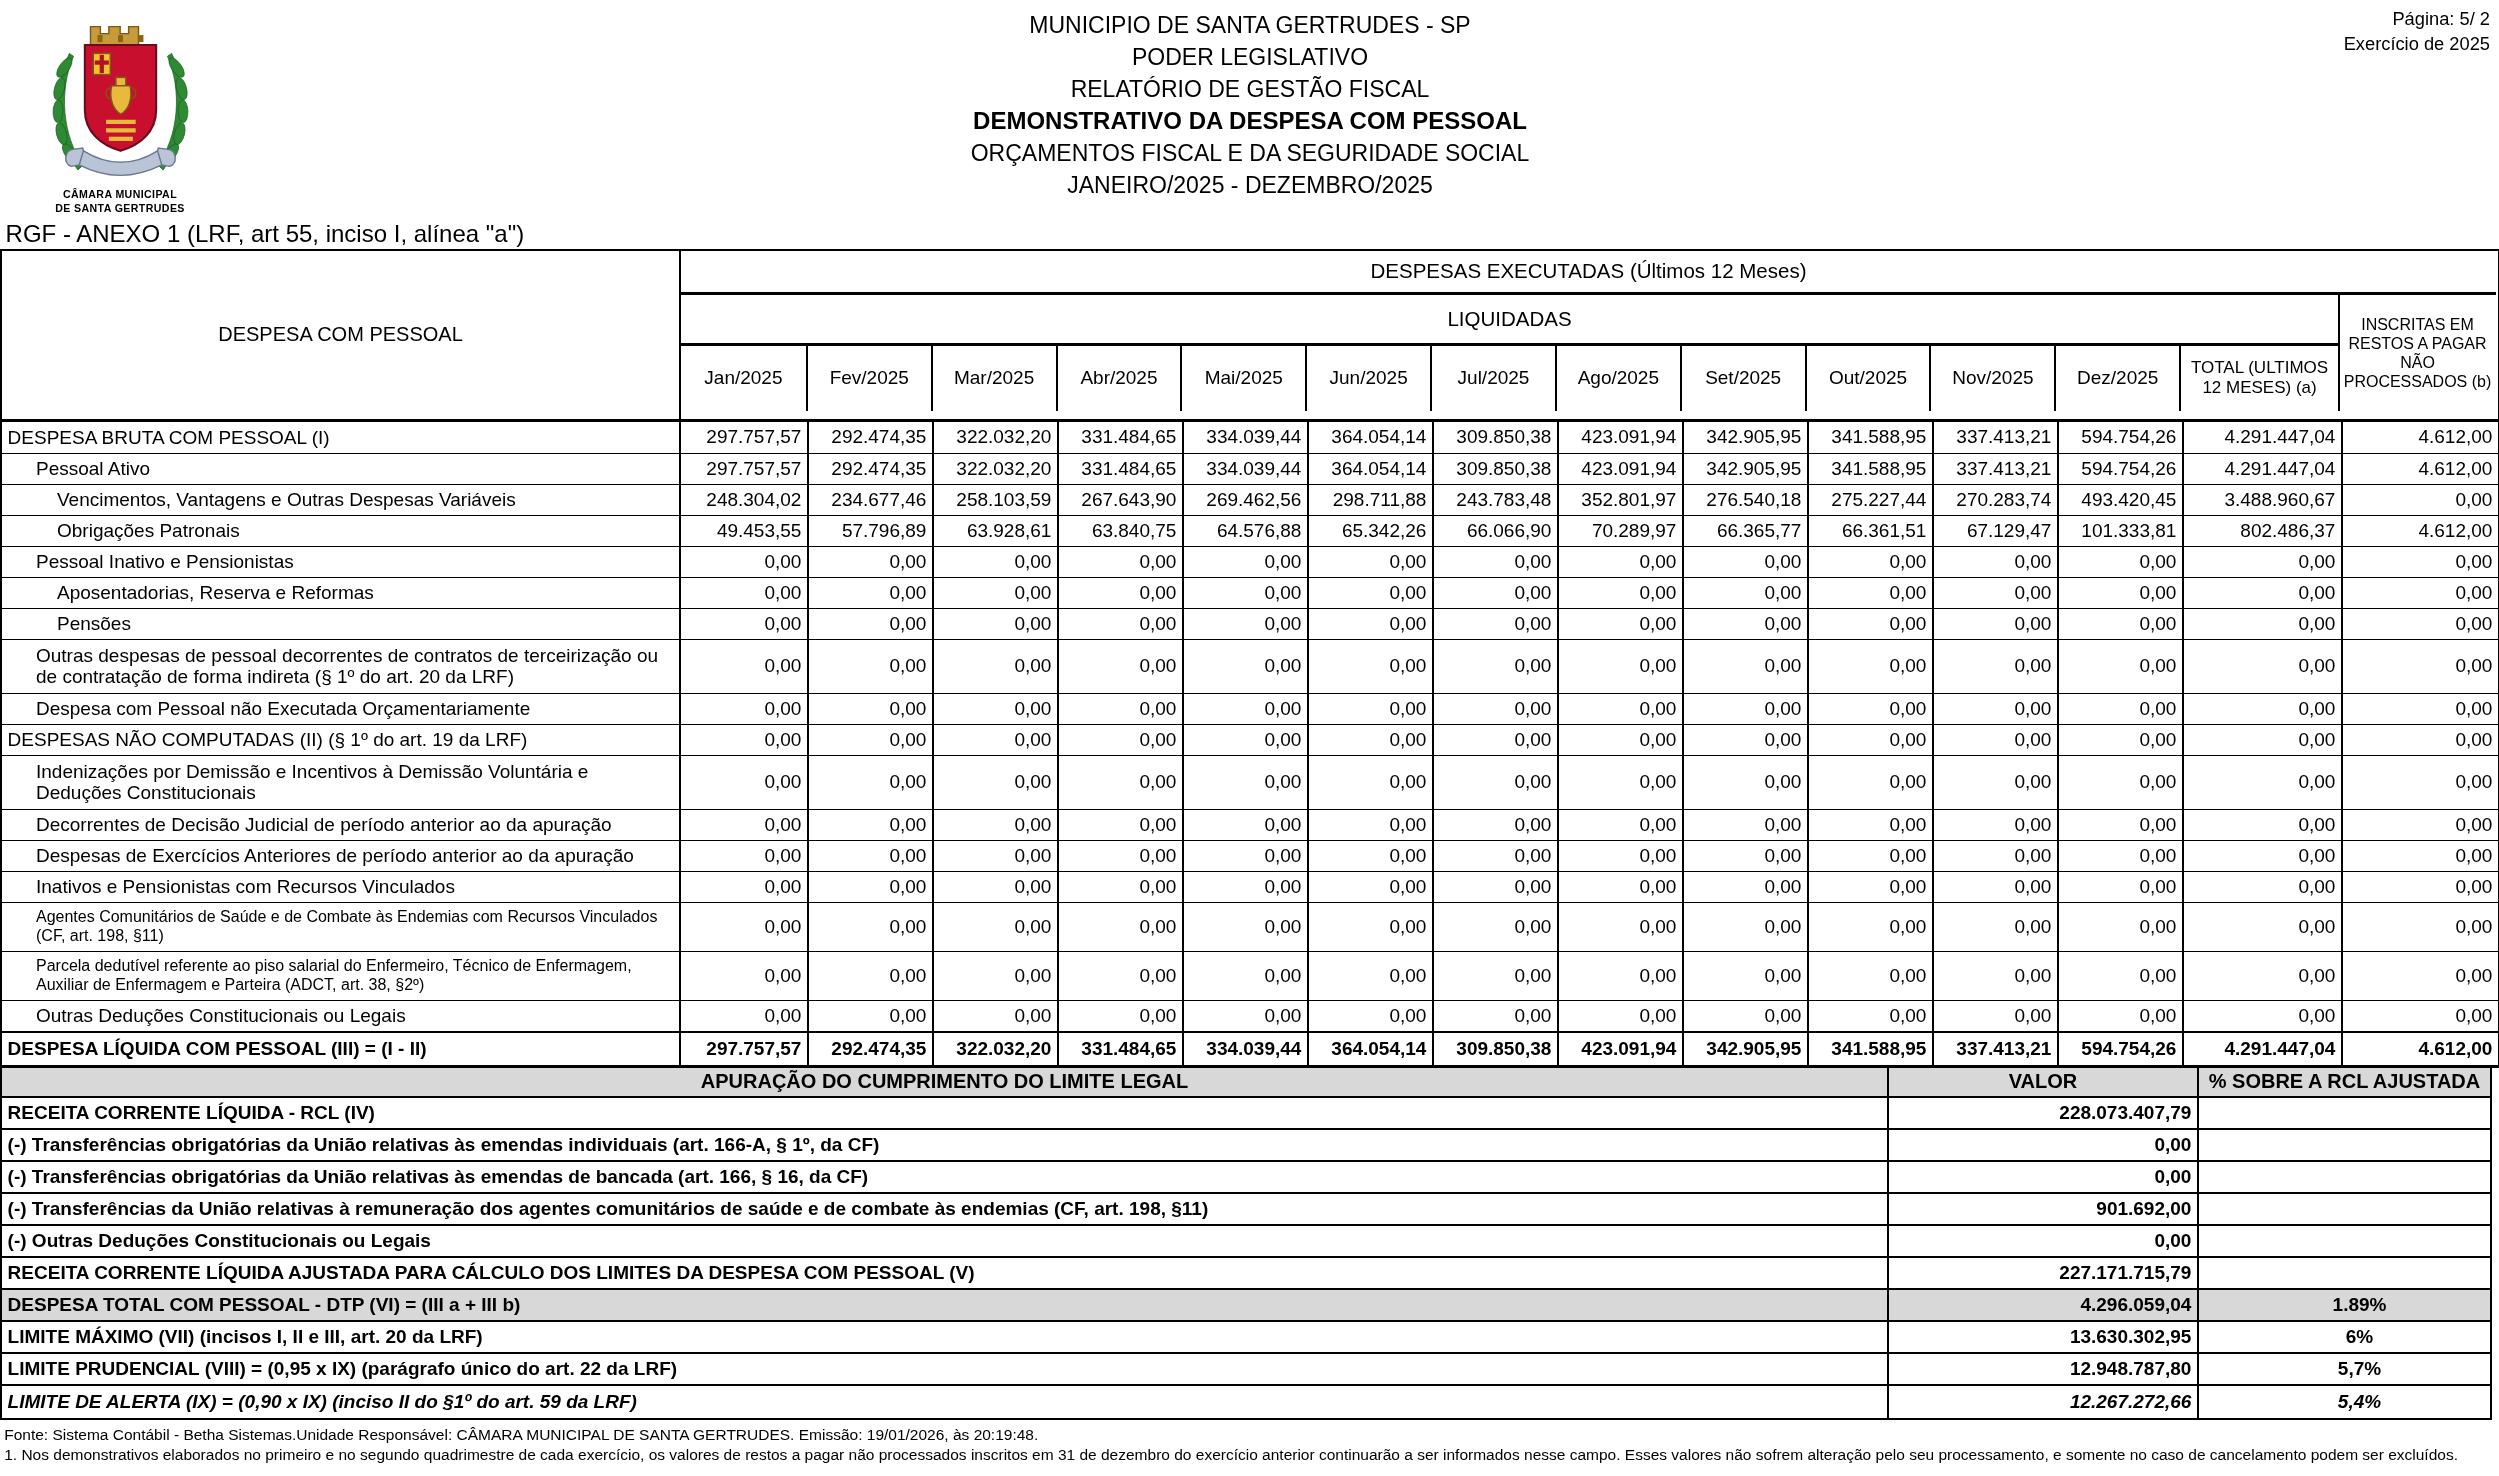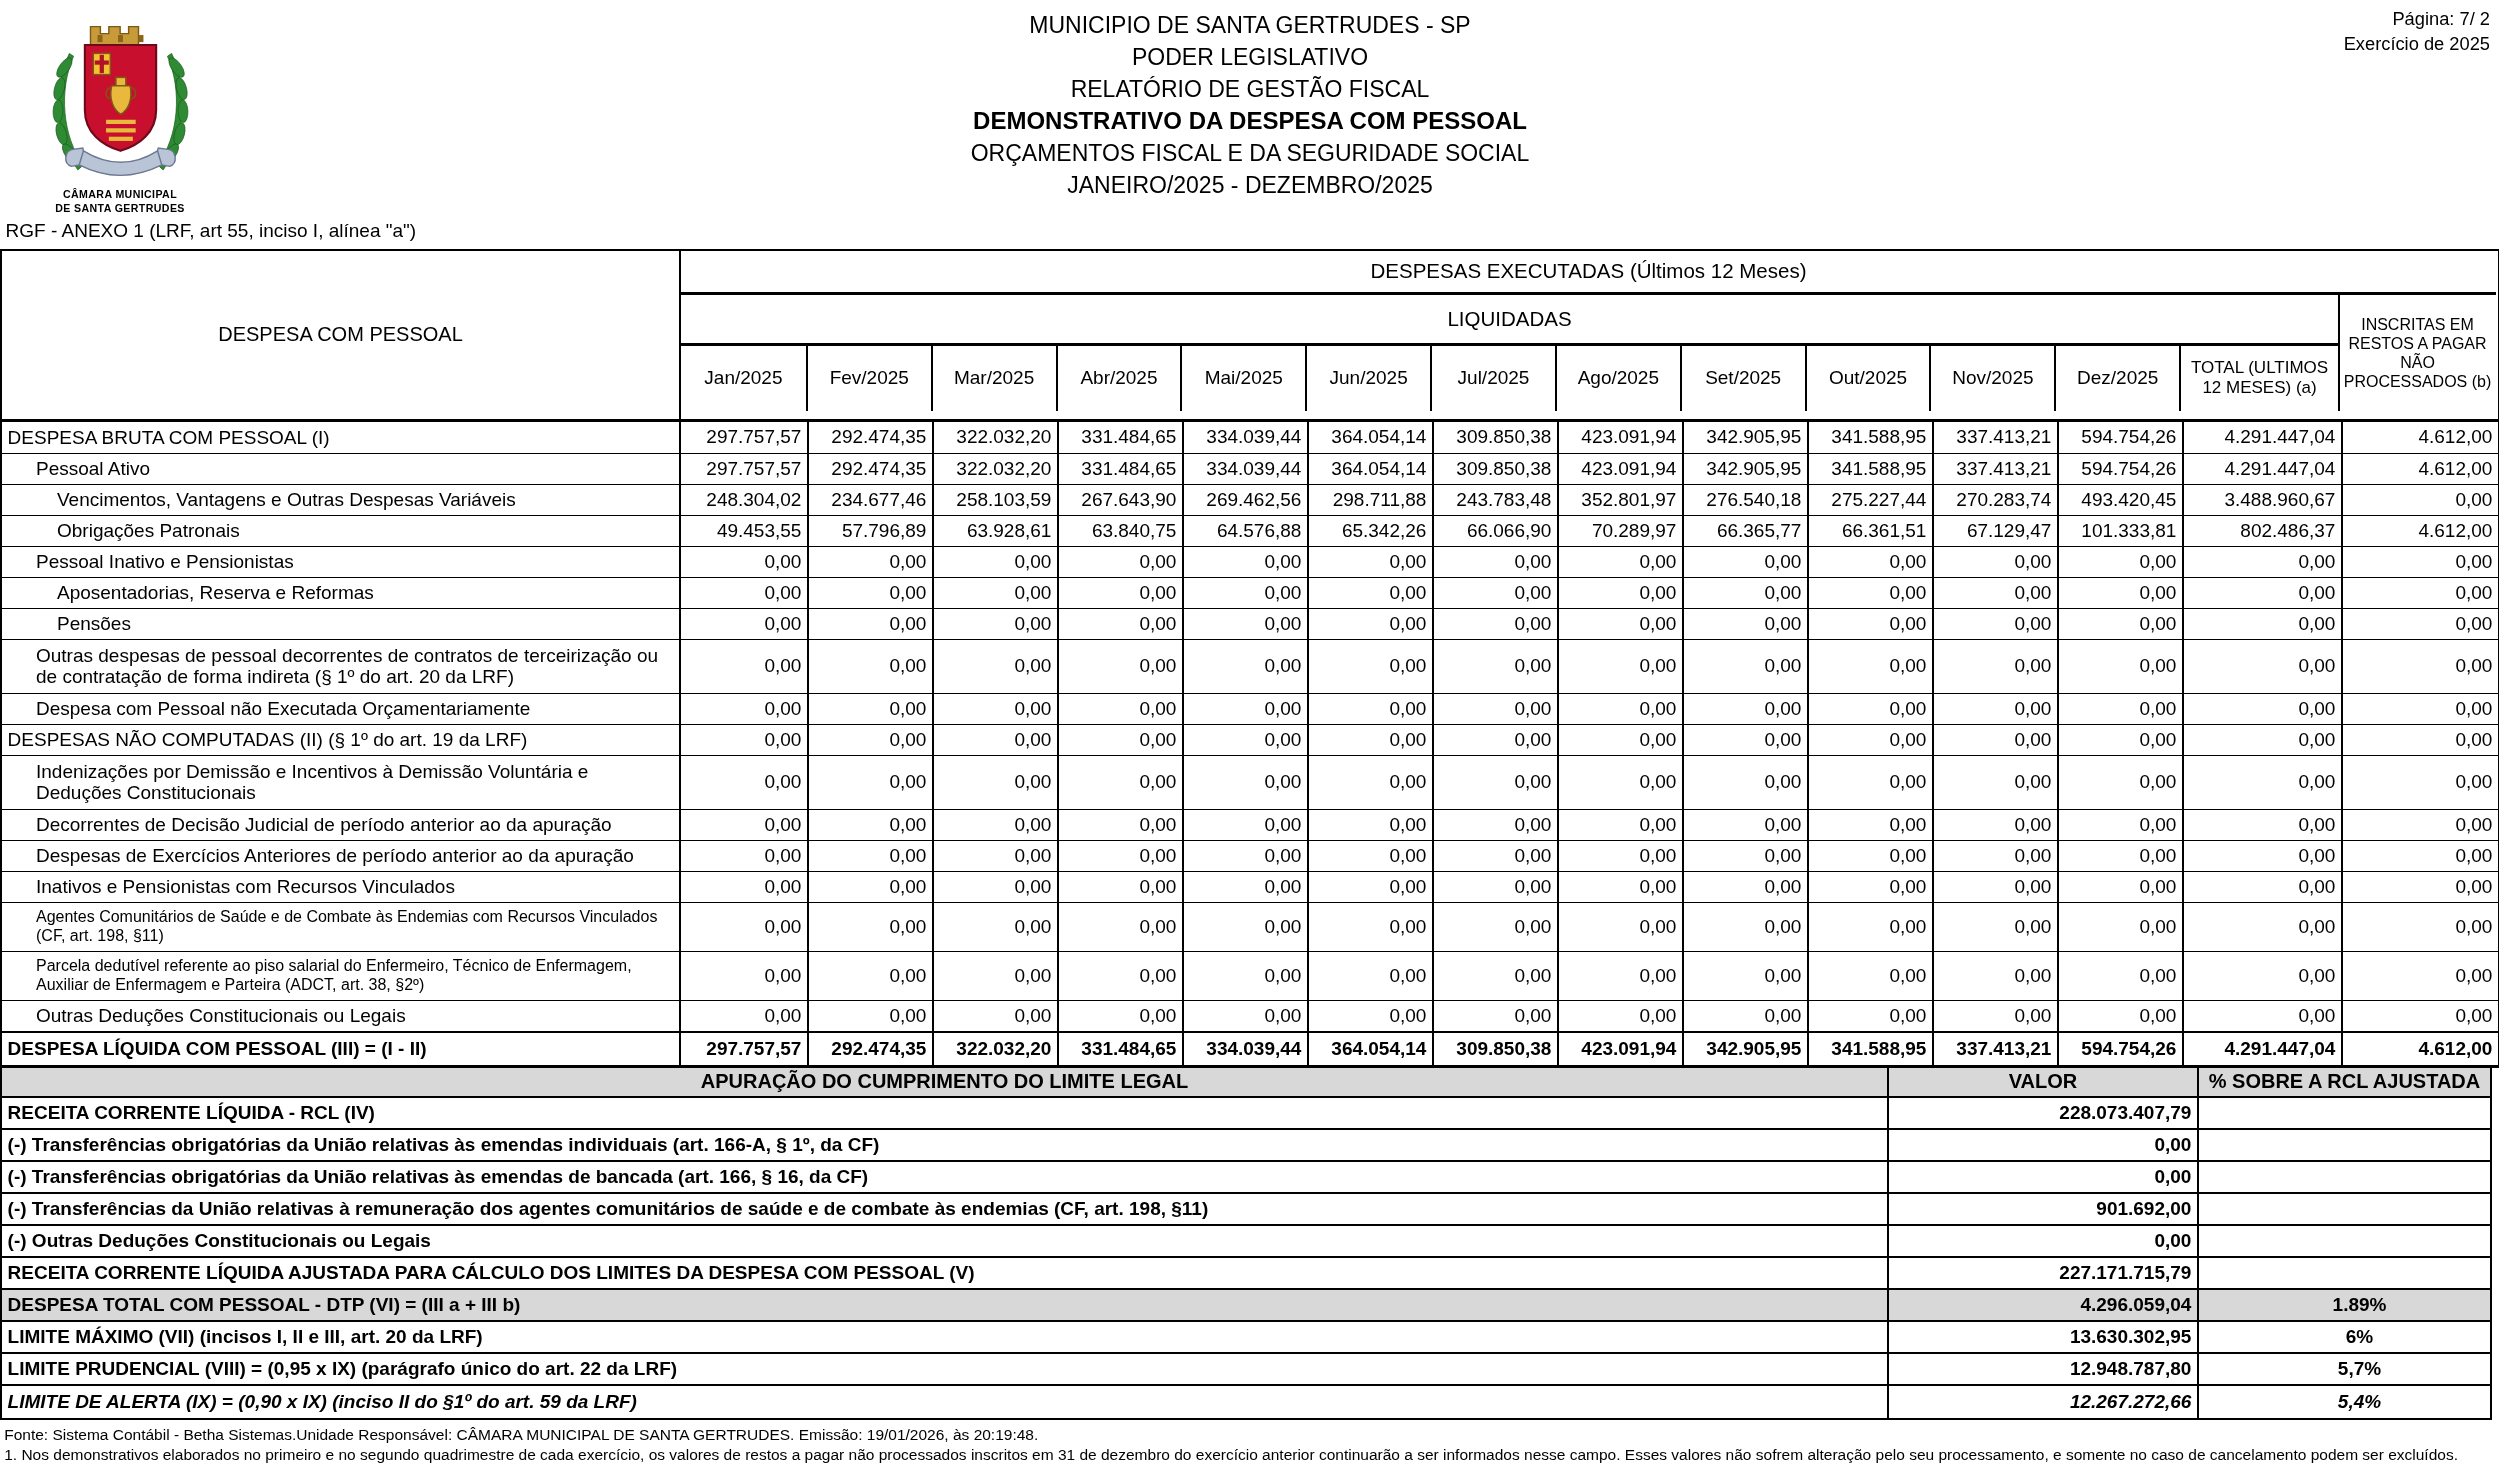--- a/index.html
+++ b/index.html
@@ -7,21 +7,21 @@
   body { font-family: "Liberation Sans", "DejaVu Sans", sans-serif; color:#000; }
   .page { position:relative; width:2500px; height:1477px; background:#fff; overflow:hidden; }
 
   
   .top { position:relative; height:219px; }
   .logo-wrap { position:absolute; left:39px; top:4.2px; width:162px; text-align:center; }
   .logo-caption { font-size:10.6px; font-weight:bold; line-height:12.7px; letter-spacing:0.4px; margin-top:1.4px; }
   .titles { padding-top:8.5px; text-align:center; font-size:23px; line-height:32px; }
   .titles .bold { font-weight:bold; font-size:24px; }
   .pageinfo { position:absolute; right:10px; top:5.6px; text-align:right; font-size:18.3px; line-height:25.4px; }
-  .anexo { font-size:19px; margin:1.4px 0 4.2px 5.6px; height:24px; }
+  .anexo { font-size:24px; margin:1.4px 0 4.2px 5.6px; height:24px; }
 
   
   .rgf { width:2500px; border:2.8px solid #000; border-bottom:3.5px solid #000; }
   .thead { display:flex; border-bottom:3.5px solid #000; height:171px; }
   .corner { width:677px; display:flex; align-items:center; justify-content:center; font-size:20px; }
   .hright { width:1817px; border-left:2.8px solid #000; display:flex; flex-direction:column; }
   .hexec { height:44px; border-bottom:3.5px solid #000; display:flex; align-items:center; justify-content:center; font-size:20.5px; }
   .hbc { display:flex; height:116px; }
   .hliqmonths { width:1657px; display:flex; flex-direction:column; }
   .hliq { height:51px; border-bottom:3.5px solid #000; display:flex; align-items:center; justify-content:center; font-size:20.5px; }
@@ -124,21 +124,21 @@
     <div class="titles">
       <div>MUNICIPIO DE SANTA GERTRUDES - SP</div>
       <div>PODER LEGISLATIVO</div>
       <div>RELATÓRIO DE GESTÃO FISCAL</div>
       <div class="bold">DEMONSTRATIVO DA DESPESA COM PESSOAL</div>
       <div>ORÇAMENTOS FISCAL E DA SEGURIDADE SOCIAL</div>
       <div>JANEIRO/2025 - DEZEMBRO/2025</div>
     </div>
 
     <div class="pageinfo">
-      <div>Página: 7/ 2</div>
+      <div>Página: 5/ 2</div>
       <div>Exercício de 2025</div>
     </div>
   </div>
 
   <div class="anexo">RGF - ANEXO 1 (LRF, art 55, inciso I, alínea "a")</div>
 
   <div class="rgf">
     <div class="thead">
       <div class="corner cell">DESPESA COM PESSOAL</div>
       <div class="hright">

